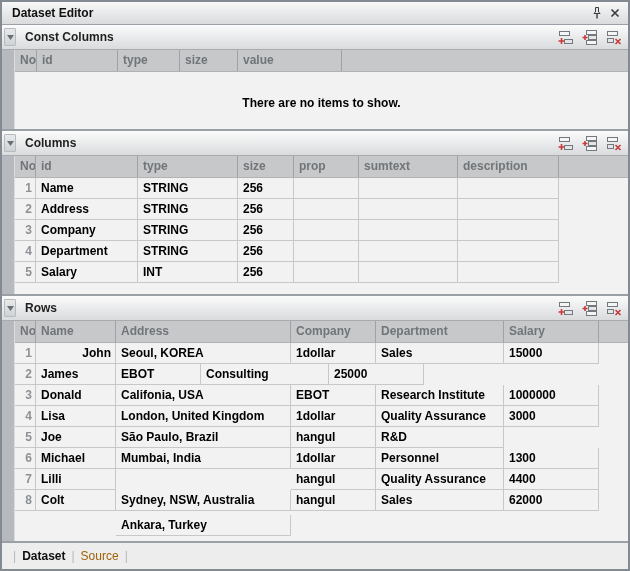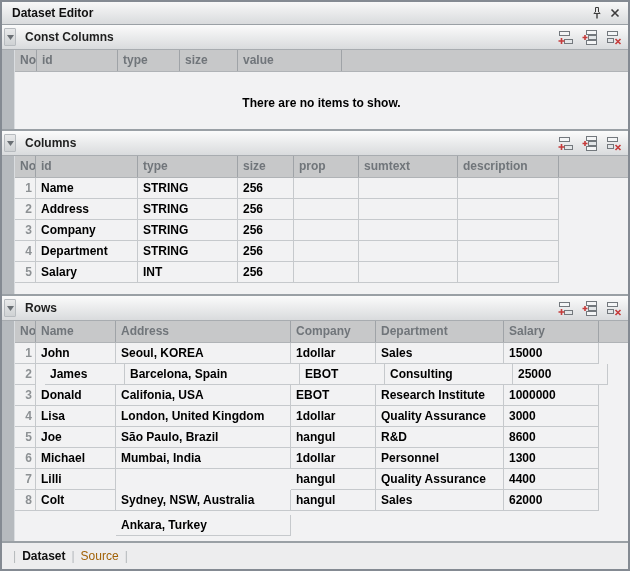--- a/index.html
+++ b/index.html
@@ -274,30 +274,29 @@
               <div class="gh-cell" style="width: 80px; flex: 0 0 80px;">Name</div>
               <div class="gh-cell" style="width: 175px; flex: 0 0 175px;">Address</div>
               <div class="gh-cell" style="width: 85px; flex: 0 0 85px;">Company</div>
               <div class="gh-cell" style="width: 128px; flex: 0 0 128px;">Department</div>
               <div class="gh-cell" style="width: 95px; flex: 0 0 95px;">Salary</div>
               <div class="gh-cell gh-fill"></div>
             </div>
             <div class="grid-body">
               <div class="grid-row">
                 <div class="cell num" style="width: 21px; flex: 0 0 21px;">1</div>
-                <div class="cell" style="width: 80px; flex: 0 0 80px;">John</div>
+                <div class="cell" style="width: 80px; flex: 0 0 80px; text-align: right;">John</div>
                 <div class="cell" style="width: 175px; flex: 0 0 175px;">Seoul, KOREA</div>
                 <div class="cell" style="width: 85px; flex: 0 0 85px;">1dollar</div>
                 <div class="cell" style="width: 128px; flex: 0 0 128px;">Sales</div>
                 <div class="cell" style="width: 95px; flex: 0 0 95px;">15000</div>
               </div>
               <div class="grid-row">
                 <div class="cell num" style="width: 21px; flex: 0 0 21px;">2</div>
-                <div class="cell" style="width: 80px; flex: 0 0 80px; margin-left: 9px;">James</div>
-                <div class="cell" style="width: 175px; flex: 0 0 175px;">Barcelona, Spain</div>
+                <div class="cell" style="width: 80px; flex: 0 0 80px;">James</div>
                 <div class="cell" style="width: 85px; flex: 0 0 85px;">EBOT</div>
                 <div class="cell" style="width: 128px; flex: 0 0 128px;">Consulting</div>
                 <div class="cell" style="width: 95px; flex: 0 0 95px;">25000</div>
               </div>
               <div class="grid-row">
                 <div class="cell num" style="width: 21px; flex: 0 0 21px;">3</div>
                 <div class="cell" style="width: 80px; flex: 0 0 80px;">Donald</div>
                 <div class="cell" style="width: 175px; flex: 0 0 175px;">Califonia, USA</div>
                 <div class="cell" style="width: 85px; flex: 0 0 85px;">EBOT</div>
                 <div class="cell" style="width: 128px; flex: 0 0 128px;">Research Institute</div>
@@ -310,21 +309,20 @@
                 <div class="cell" style="width: 85px; flex: 0 0 85px;">1dollar</div>
                 <div class="cell" style="width: 128px; flex: 0 0 128px;">Quality Assurance</div>
                 <div class="cell" style="width: 95px; flex: 0 0 95px;">3000</div>
               </div>
               <div class="grid-row">
                 <div class="cell num" style="width: 21px; flex: 0 0 21px;">5</div>
                 <div class="cell" style="width: 80px; flex: 0 0 80px;">Joe</div>
                 <div class="cell" style="width: 175px; flex: 0 0 175px;">São Paulo, Brazil</div>
                 <div class="cell" style="width: 85px; flex: 0 0 85px;">hangul</div>
                 <div class="cell" style="width: 128px; flex: 0 0 128px;">R&amp;D</div>
-                <div class="cell" style="width: 95px; flex: 0 0 95px;">8600</div>
               </div>
               <div class="grid-row">
                 <div class="cell num" style="width: 21px; flex: 0 0 21px;">6</div>
                 <div class="cell" style="width: 80px; flex: 0 0 80px;">Michael</div>
                 <div class="cell" style="width: 175px; flex: 0 0 175px;">Mumbai, India</div>
                 <div class="cell" style="width: 85px; flex: 0 0 85px;">1dollar</div>
                 <div class="cell" style="width: 128px; flex: 0 0 128px;">Personnel</div>
                 <div class="cell" style="width: 95px; flex: 0 0 95px;">1300</div>
               </div>
               <div class="grid-row">

